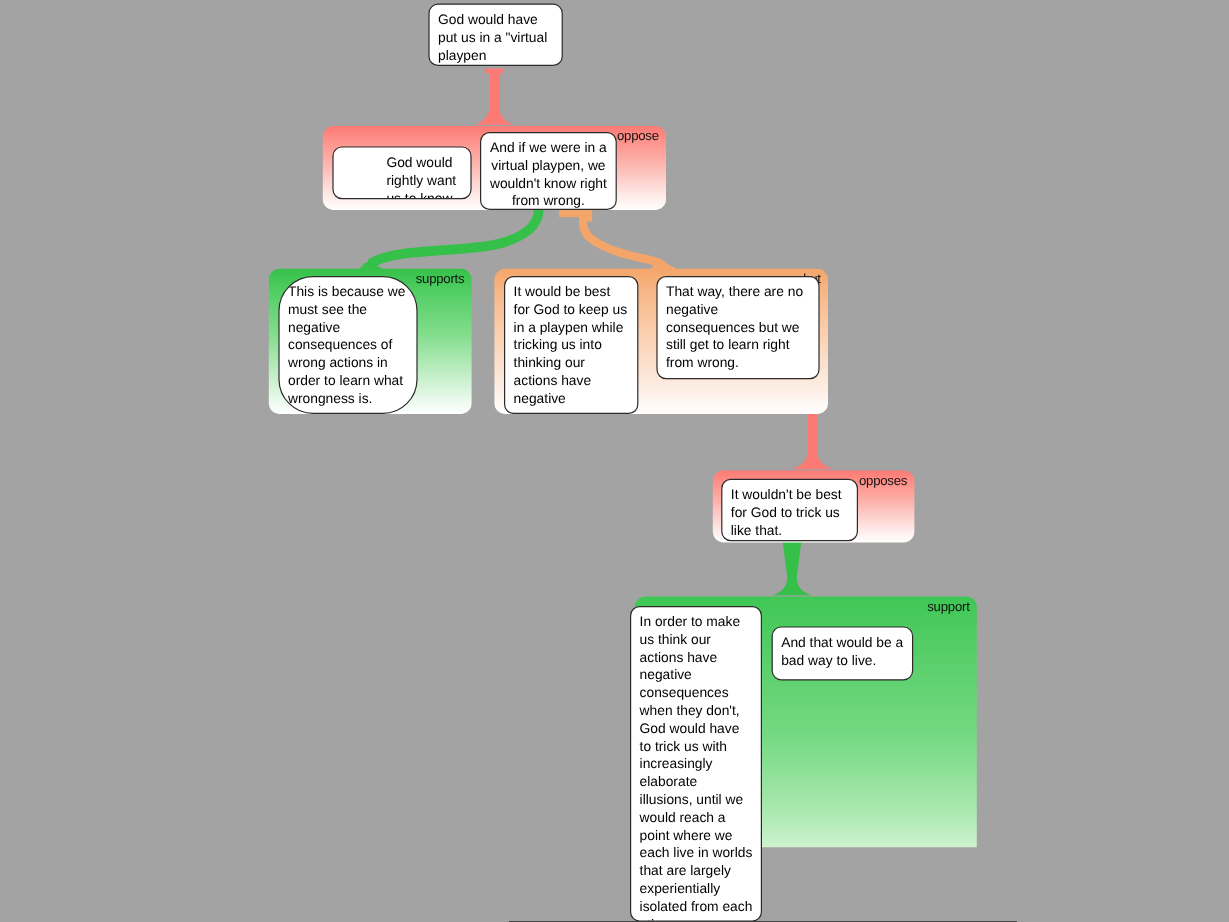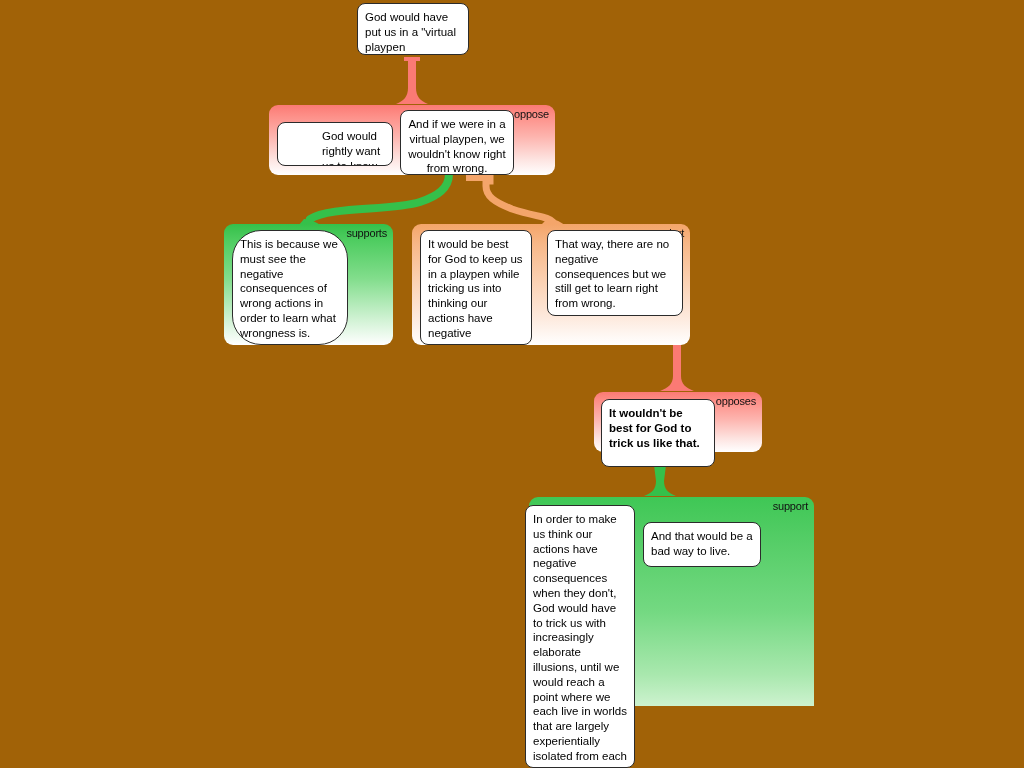--- a/index.html
+++ b/index.html
@@ -5,21 +5,21 @@
 <style>
   html, body {
     margin: 0;
     padding: 0;
     background: #000000;
   }
   #canvas {
     position: relative;
     width: 1024px;
     height: 768px;
-    background: #a16207;
+    background: #a3a3a3;
     overflow: hidden;
     font-family: "Liberation Sans", sans-serif;
   }
   
   .panel {
     position: absolute;
     border-radius: 9px;
     box-sizing: border-box;
   }
   .panel .reltype {
@@ -121,21 +121,21 @@
   <div class="card" style="left:420px; top:230px; width:112px; height:115px;">
     <span>It would be best for God to keep us in a playpen while tricking us into thinking our actions have negative consequences.</span>
   </div>
   <div class="card" style="left:547px; top:230px; width:136px; height:86px;">
     <span>That way, there are no negative consequences but we still get to learn right from wrong.</span>
   </div>
 
   <div class="panel panel-oppose" style="left:594px; top:392px; width:168px; height:60px;">
     <span class="reltype">opposes</span>
   </div>
-  <div class="card" style="left:601px; top:399px; width:114px; height:68px;font-weight:bold;">
+  <div class="card" style="left:601px; top:399px; width:114px; height:52px;">
     <span>It wouldn't be best for God to trick us like that.</span>
   </div>
 
   <div class="panel panel-flat-support" style="left:529px; top:497px; width:285px; height:209px; border-bottom-left-radius:0; border-bottom-right-radius:0;">
     <span class="reltype">support</span>
   </div>
   <div class="card" style="left:525px; top:505px; width:110px; height:263px;">
     <span>In order to make us think our actions have negative consequences when they don't, God would have to trick us with increasingly elaborate illusions, until we would reach a point where we each live in worlds that are largely experientially isolated from each other.</span>
   </div>
   <div class="card" style="left:643px; top:522px; width:118px; height:45px;">

